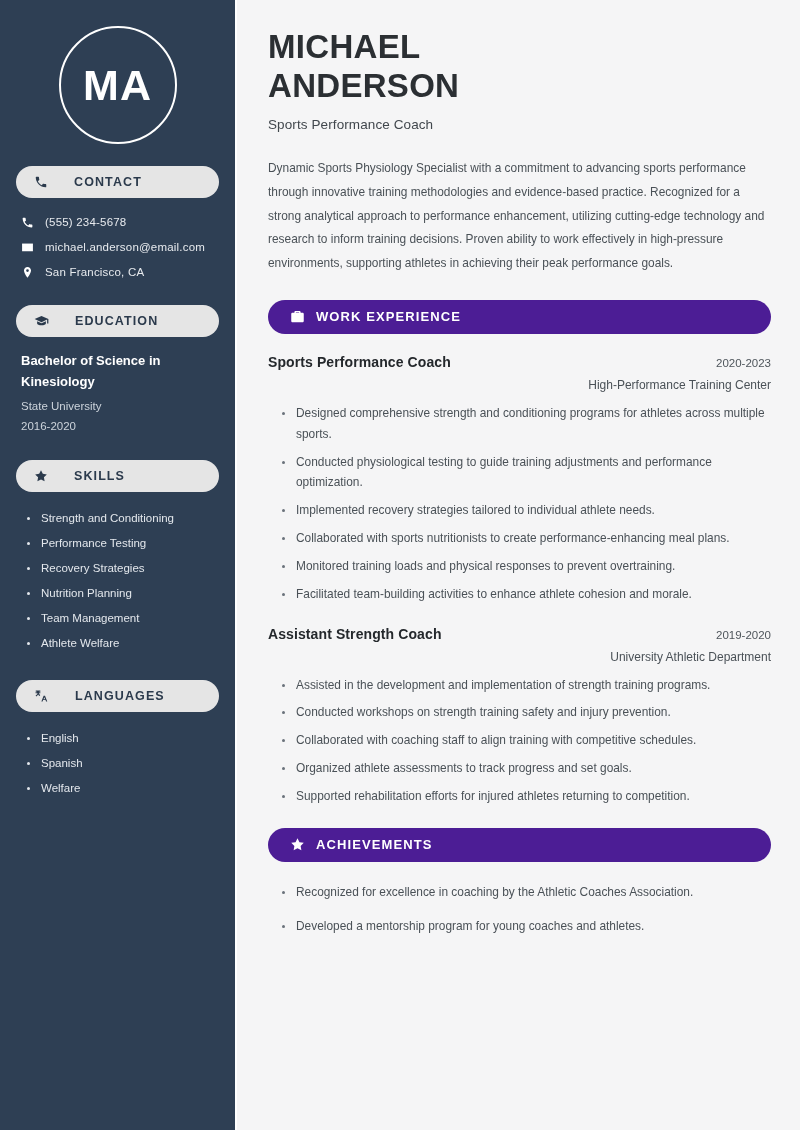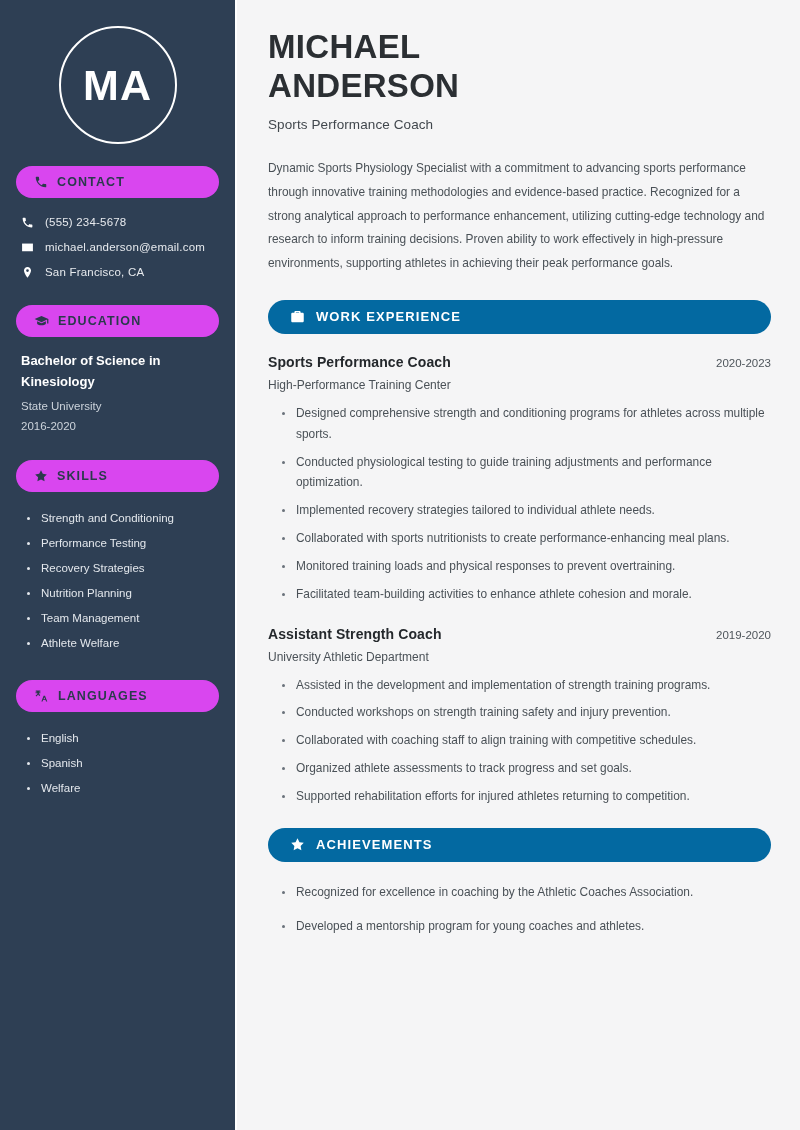--- a/index.html
+++ b/index.html
@@ -45,26 +45,26 @@
     align-items: center;
     justify-content: center;
     color: #ffffff;
     font-size: 43px;
     font-weight: 700;
     letter-spacing: 1px;
     font-family: "Liberation Sans", sans-serif;
   }
 
   .pill {
-    background: #d946ef;
+    background: #e5e5e5;
     border-radius: 999px;
     height: 32px;
     display: flex;
     align-items: center;
-    gap: 9px;
+    gap: 26px;
     padding: 0 18px;
     margin-bottom: 14px;
   }
   .pill .pill-label {
     color: #2b3a4c;
     font-size: 12.5px;
     font-weight: bold;
     letter-spacing: 1.1px;
   }
   .pill svg { display: block; }
@@ -144,21 +144,21 @@
 
   .summary {
     color: #4a5157;
     font-size: 11.9px;
     line-height: 2.0;
     margin-top: 25px;
     margin-bottom: 24px;
   }
 
   .sec-bar {
-    background: #0369a1;
+    background: #4c1d95;
     border-radius: 999px;
     height: 34px;
     display: flex;
     align-items: center;
     gap: 11px;
     padding: 0 22px;
     margin-bottom: 20px;
   }
   .sec-bar .sec-label {
     color: #ffffff;
@@ -184,20 +184,21 @@
     color: #4e555b;
     font-size: 11.5px;
     white-space: nowrap;
     padding-left: 12px;
   }
   .job-org {
     color: #4a5157;
     font-size: 12px;
     margin-top: 8px;
     margin-bottom: 11px;
+    text-align: right;
   }
 
   .bullets { list-style: none; padding: 0 0 0 13px; }
   .bullets li {
     position: relative;
     color: #4a5157;
     font-size: 11.9px;
     line-height: 1.75;
     padding: 0 0 0 15px;
     margin-bottom: 7px;

